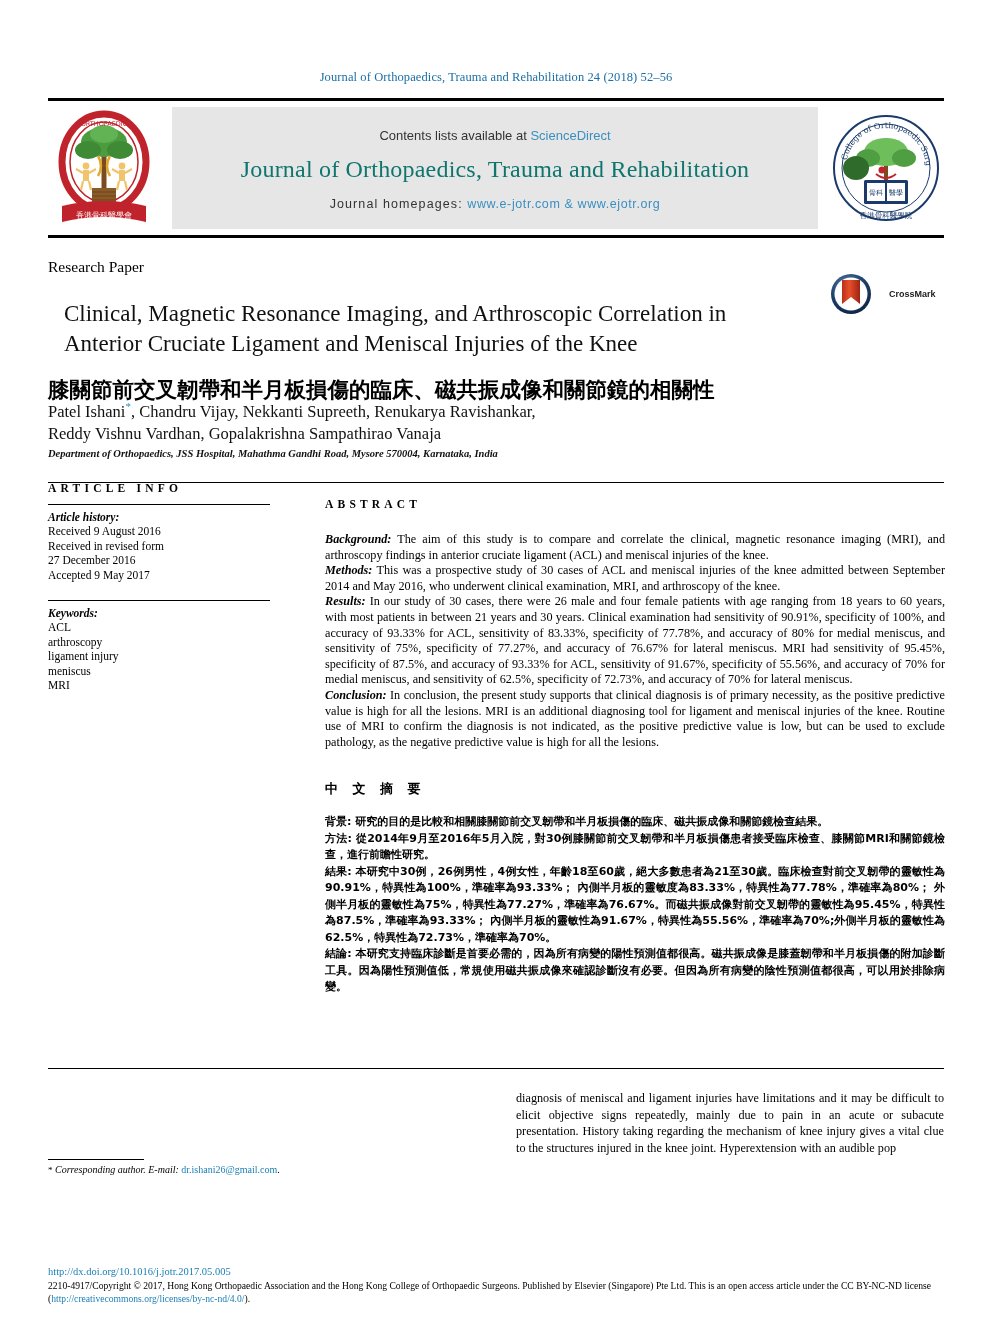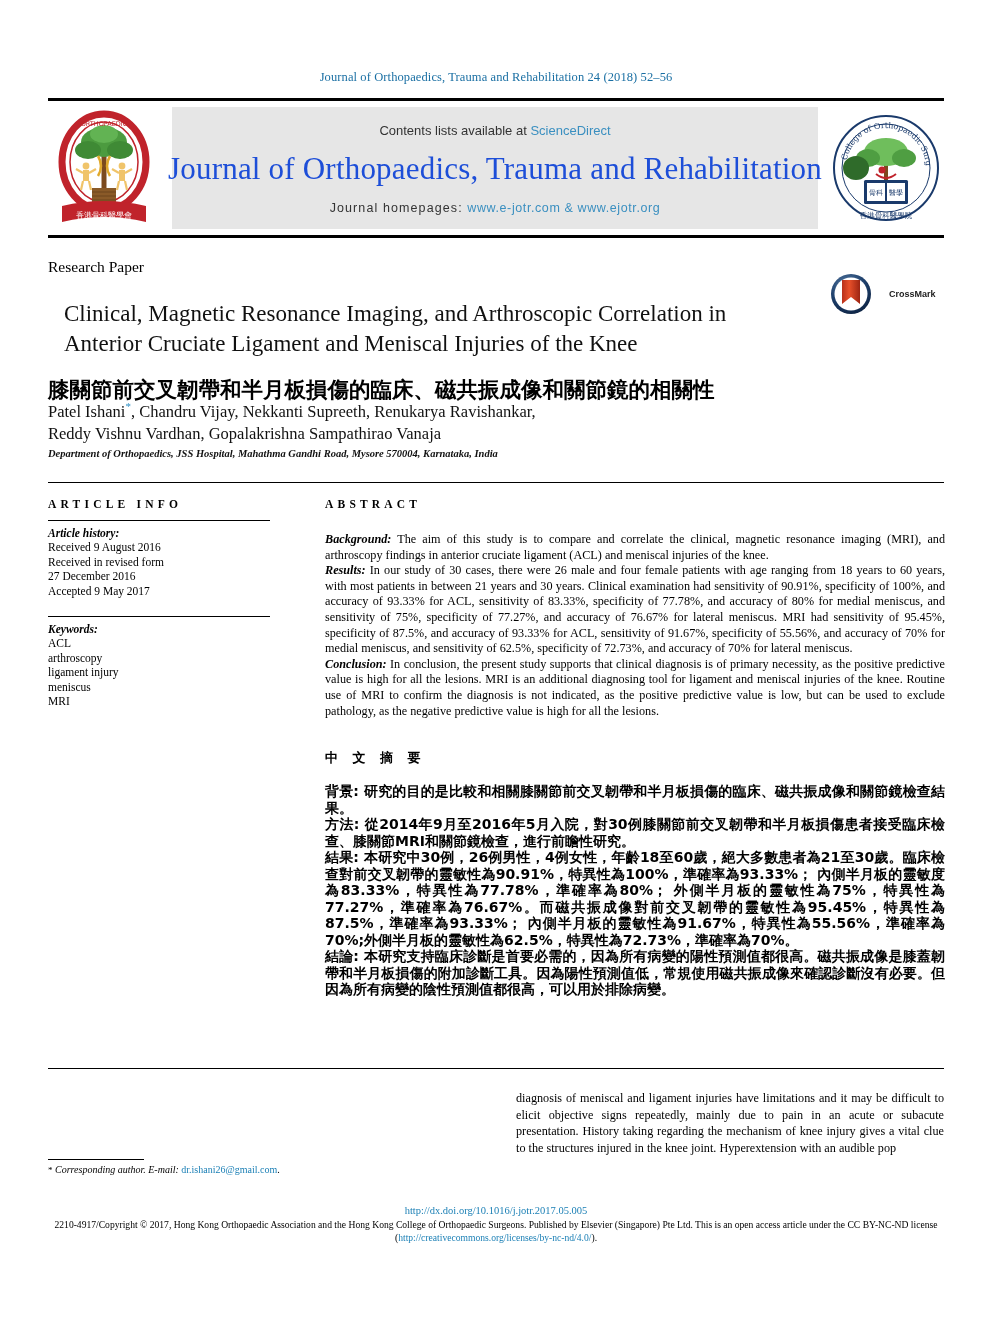--- a/index.html
+++ b/index.html
@@ -77,22 +77,22 @@
     font-family: "Liberation Sans", "DejaVu Sans", sans-serif;
     font-size: 13px;
     color: #333333;
     margin-top: 2px;
   }
   .sd-line .sd-link {
     color: #3a8fc0;
   }
   .journal-title {
     font-family: "Liberation Serif", "DejaVu Serif", serif;
-    font-size: 31px;
-    color: #1d4ed8;
+    font-size: 24px;
+    color: #0f766e;
     margin: 13px 0 14px 0;
     letter-spacing: 0.2px;
     white-space: nowrap;
   }
   .homepage-line {
     font-family: "Liberation Sans", "DejaVu Sans", sans-serif;
     font-size: 12.5px;
     color: #333333;
     letter-spacing: 1.1px;
   }
@@ -177,21 +177,21 @@
     left: 48px;
     width: 896px;
     border-top: 1px solid #000;
   }
   .rule-top-info { top: 482px; }
   .rule-bottom-abs { top: 1068px; }
 
   
   .info-col {
     position: absolute;
-    top: 498px;
+    top: 482px;
     left: 48px;
     width: 250px;
   }
   .sec-head {
     font-size: 11.5px;
     font-weight: bold;
     letter-spacing: 4.2px;
     color: #000;
     font-family: "Liberation Serif", "DejaVu Serif", serif;
   }
@@ -235,21 +235,21 @@
   
   .zh-head {
     margin-top: 30px;
     font-size: 13px;
     font-weight: bold;
     letter-spacing: 5px;
     font-family: "DejaVu Sans", "Liberation Sans", sans-serif;
   }
   .zh-body {
     margin-top: 16px;
-    font-size: 14px;
+    font-size: 11px;
     line-height: 16.5px;
     font-weight: bold;
     text-align: justify;
     font-family: "DejaVu Sans", "Liberation Sans", sans-serif;
   }
   .zh-para { margin: 0; }
 
   
   .body-cols {
     position: absolute;
@@ -294,24 +294,23 @@
   .footnote-text {
     font-size: 10px;
   }
   .footnote-text .fn-mark { font-size: 9px; }
   .footnote-text .fn-em { font-style: italic; }
   .link { color: #1a7fb5; }
 
   
   .pub-block {
     position: absolute;
-    top: 1205px;
+    top: 1266px;
     left: 48px;
     width: 896px;
-    text-align: center;
   }
   .doi-line {
     font-size: 10.5px;
     color: #1a7fb5;
     margin-bottom: 2px;
   }
   .pub-line {
     font-size: 9.6px;
     line-height: 13px;
     color: #000;
@@ -438,20 +437,21 @@
     <div class="info-line">arthroscopy</div>
     <div class="info-line">ligament injury</div>
     <div class="info-line">meniscus</div>
     <div class="info-line">MRI</div>
   </div>
 
   <div class="abs-col">
     <div class="sec-head">ABSTRACT</div>
     <div class="abs-body">
       <p class="abs-para"><span class="abs-lead">Background:</span><span> The aim of this study is to compare and correlate the clinical, magnetic resonance imaging (MRI), and arthroscopy findings in anterior cruciate ligament (ACL) and meniscal injuries of the knee.</span></p>
+      <p class="abs-para"><span class="abs-lead">Methods:</span><span> This was a prospective study of 30 cases of ACL and meniscal injuries of the knee admitted between September 2014 and May 2016, who underwent clinical examination, MRI, and arthroscopy of the knee.</span></p>
       <p class="abs-para"><span class="abs-lead">Results:</span><span> In our study of 30 cases, there were 26 male and four female patients with age ranging from 18 years to 60 years, with most patients in between 21 years and 30 years. Clinical examination had sensitivity of 90.91%, specificity of 100%, and accuracy of 93.33% for ACL, sensitivity of 83.33%, specificity of 77.78%, and accuracy of 80% for medial meniscus, and sensitivity of 75%, specificity of 77.27%, and accuracy of 76.67% for lateral meniscus. MRI had sensitivity of 95.45%, specificity of 87.5%, and accuracy of 93.33% for ACL, sensitivity of 91.67%, specificity of 55.56%, and accuracy of 70% for medial meniscus, and sensitivity of 62.5%, specificity of 72.73%, and accuracy of 70% for lateral meniscus.</span></p>
       <p class="abs-para"><span class="abs-lead">Conclusion:</span><span> In conclusion, the present study supports that clinical diagnosis is of primary necessity, as the positive predictive value is high for all the lesions. MRI is an additional diagnosing tool for ligament and meniscal injuries of the knee. Routine use of MRI to confirm the diagnosis is not indicated, as the positive predictive value is low, but can be used to exclude pathology, as the negative predictive value is high for all the lesions.</span></p>
     </div>
 
     <div class="zh-head">中 文 摘 要</div>
     <div class="zh-body">
       <p class="zh-para">背景: 研究的目的是比較和相關膝關節前交叉韌帶和半月板損傷的臨床、磁共振成像和關節鏡檢查結果。</p>
       <p class="zh-para">方法: 從2014年9月至2016年5月入院，對30例膝關節前交叉韌帶和半月板損傷患者接受臨床檢查、膝關節MRI和關節鏡檢查，進行前瞻性研究。</p>
       <p class="zh-para">結果: 本研究中30例，26例男性，4例女性，年齡18至60歲，絕大多數患者為21至30歲。臨床檢查對前交叉韌帶的靈敏性為90.91%，特異性為100%，準確率為93.33%； 內側半月板的靈敏度為83.33%，特異性為77.78%，準確率為80%； 外側半月板的靈敏性為75%，特異性為77.27%，準確率為76.67%。而磁共振成像對前交叉韌帶的靈敏性為95.45%，特異性為87.5%，準確率為93.33%； 內側半月板的靈敏性為91.67%，特異性為55.56%，準確率為70%;外側半月板的靈敏性為62.5%，特異性為72.73%，準確率為70%。</p>
       <p class="zh-para">結論: 本研究支持臨床診斷是首要必需的，因為所有病變的陽性預測值都很高。磁共振成像是膝蓋韌帶和半月板損傷的附加診斷工具。因為陽性預測值低，常規使用磁共振成像來確認診斷沒有必要。但因為所有病變的陰性預測值都很高，可以用於排除病變。</p>

